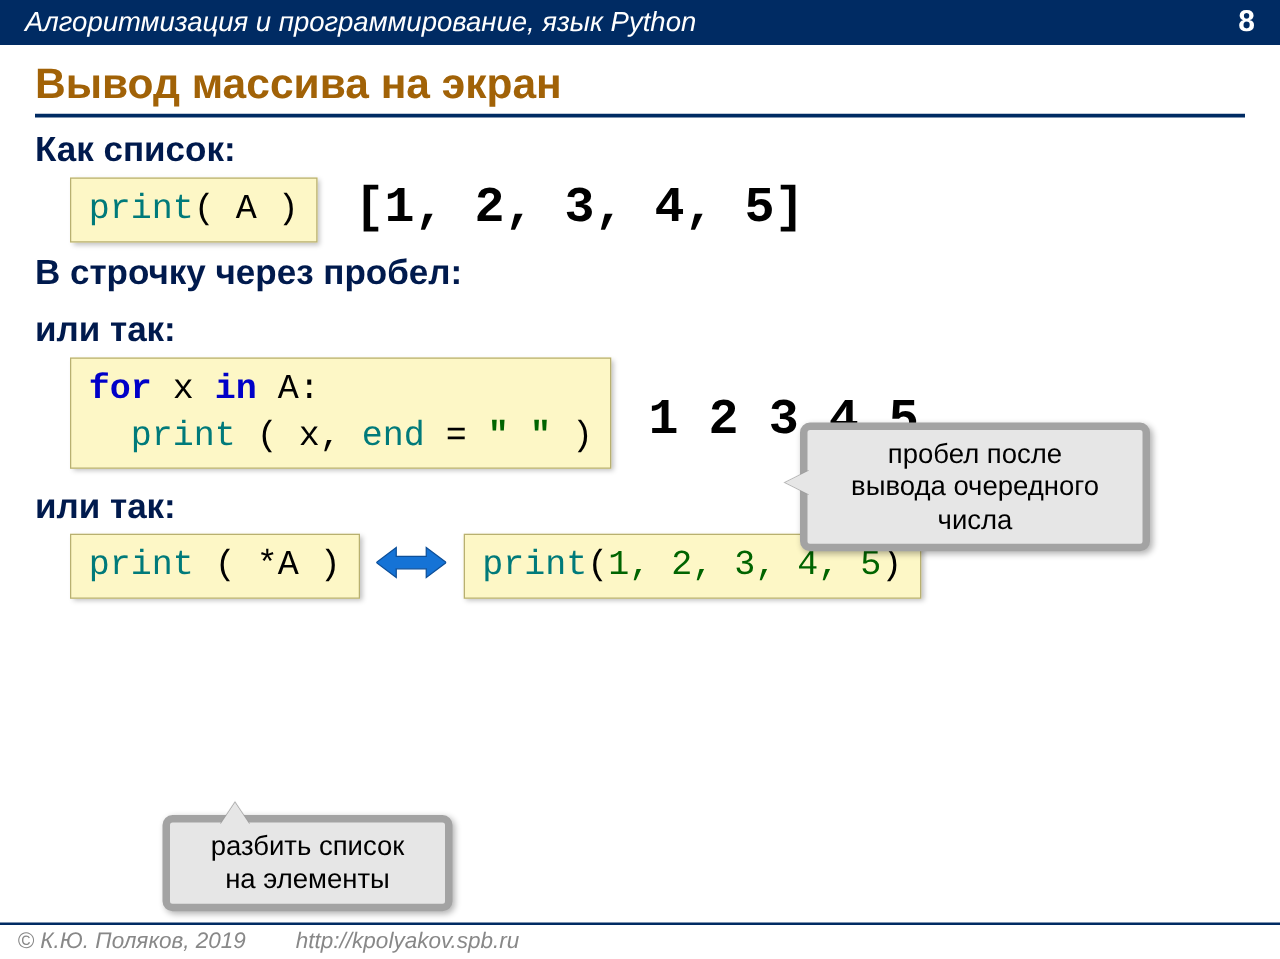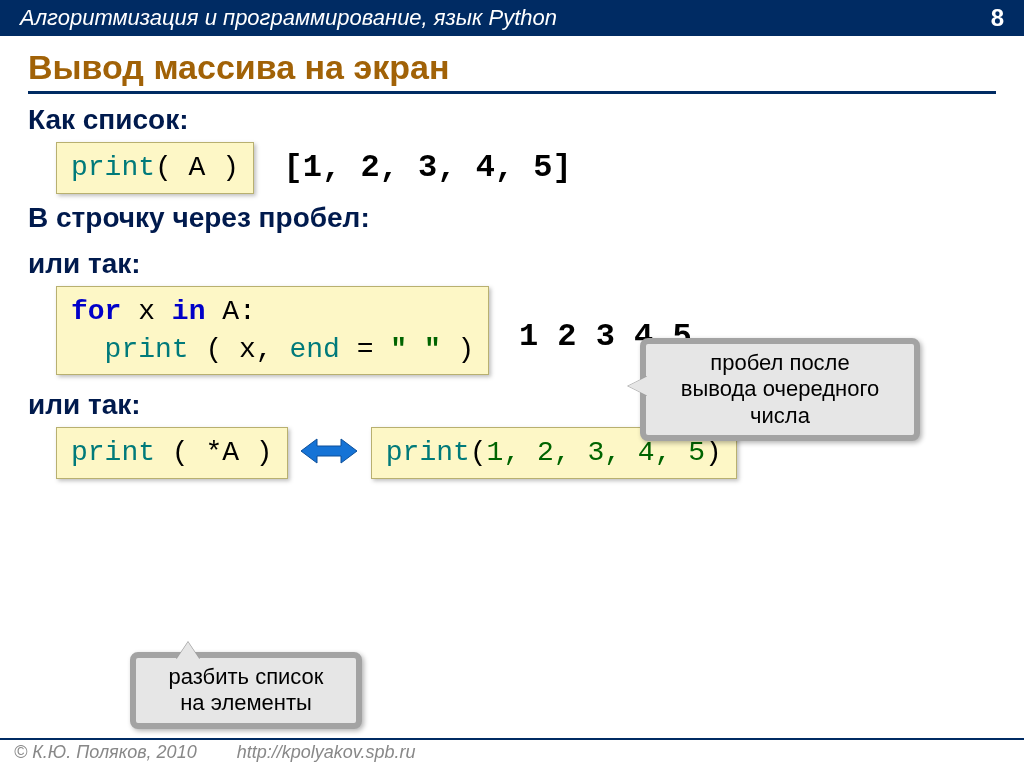--- a/index.html
+++ b/index.html
@@ -54,21 +54,21 @@
     font-size: 28px;
     line-height: 1.35;
     vertical-align: middle;
   }
   .code-kw   { color: #0000c8; font-weight: bold; }
   .code-str  { color: #006400; font-weight: bold; }
   .code-func { color: #007a7a; }
   .code-lit  { color: #006400; }
   .output {
     font-family: "Courier New", monospace;
-    font-size: 32px;
+    font-size: 40px;
     font-weight: bold;
     color: #000;
     margin-left: 24px;
     vertical-align: middle;
   }
   .row { margin-bottom: 8px; }
   .callout {
     position: absolute;
     background: #e6e6e6;
     border: 6px solid #a3a3a3;
@@ -172,15 +172,15 @@
 вывода очередного
 числа</span>
 </div>
 
 <div class="callout top-tail" style="top:652px; left:130px; width:232px;">
   <span style="white-space:pre-line;">разбить список
 на элементы</span>
 </div>
 
 <div class="footer">
-  <span>© К.Ю. Поляков, 2010</span>
+  <span>© К.Ю. Поляков, 2019</span>
   <span>http://kpolyakov.spb.ru</span>
 </div>
 
 </body></html>

